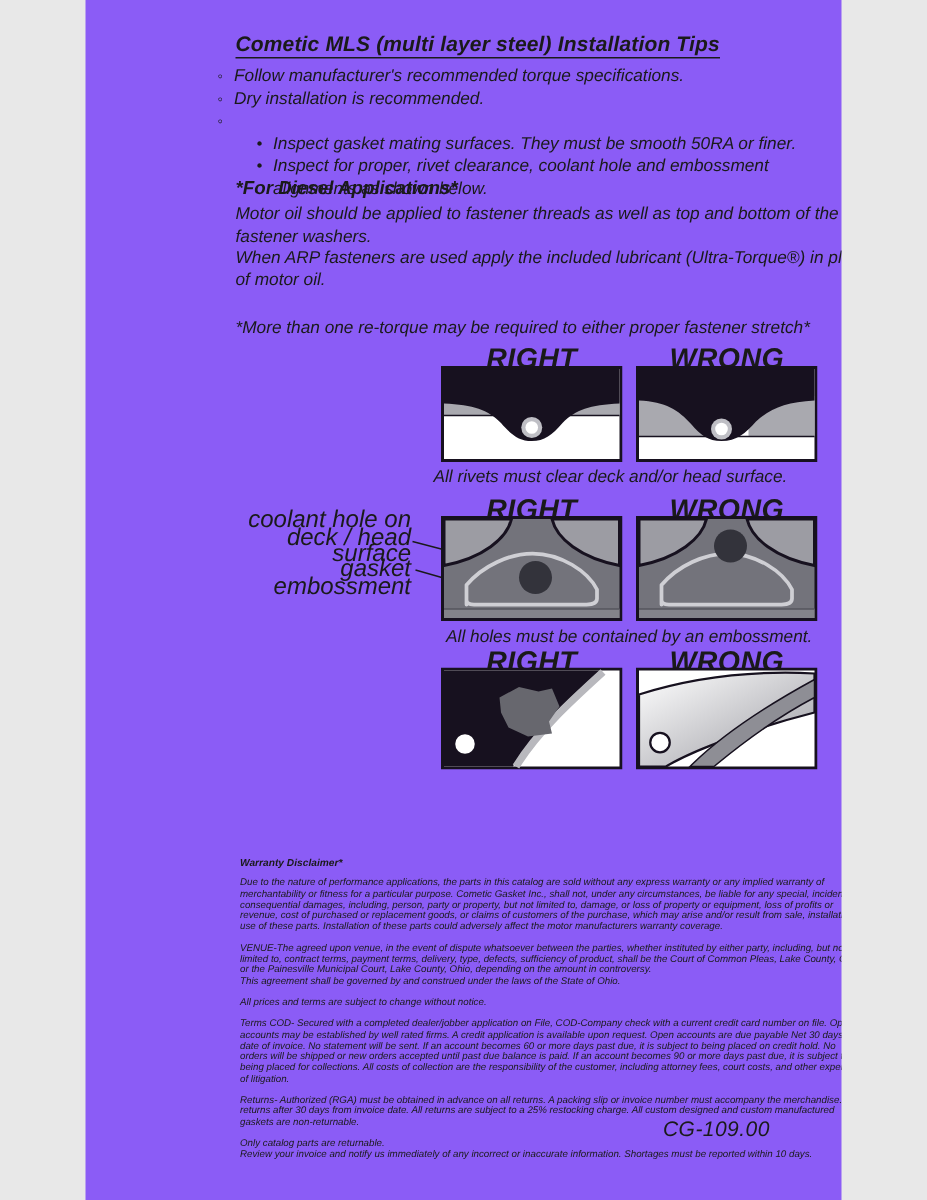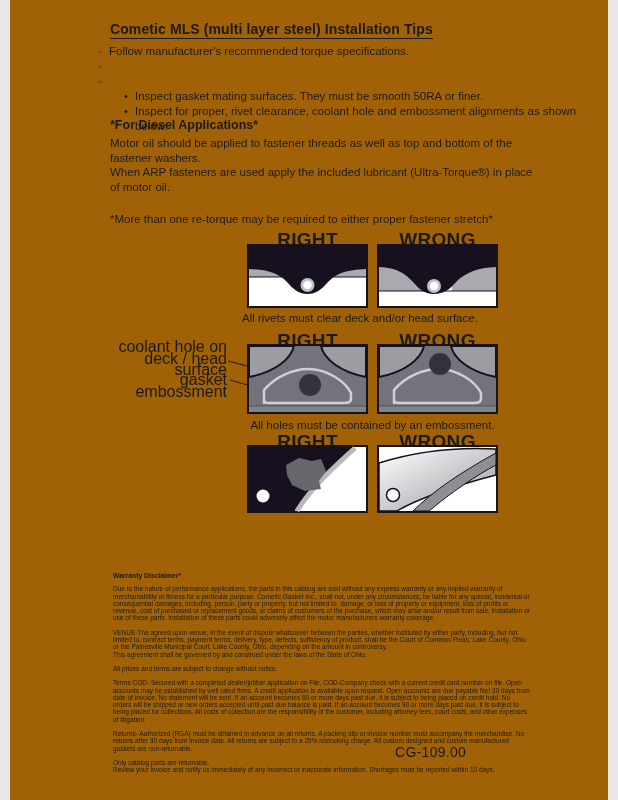--- a/index.html
+++ b/index.html
@@ -1,19 +1,20 @@
 <!DOCTYPE html>
 <html><head>
 <meta charset="utf-8">
 <style>
   html,body{margin:0;padding:0;background:#e8e8e8;}
   .page{
-    position:relative;width:598px;height:800px;margin:0 auto;
-    background:#a16207;overflow:hidden;color:#1a1a1a;
+    position:relative;width:504px;height:800px;margin:0 auto;
+    background:#8b5cf6;overflow:hidden;color:#1a1a1a;
     font-family:"Liberation Sans","DejaVu Sans",sans-serif;
+    font-style:italic;
   }
   .abs{position:absolute;}
   .title{
     left:100px;top:21px;font-size:14px;font-weight:bold;
     border-bottom:1.5px solid #1a1a1a;padding-bottom:1px;letter-spacing:0.1px;
   }
   .bullets{left:88px;top:44px;font-size:11.5px;line-height:15px;}
   .bullet-row{display:flex;}
   .bullet-row .m{width:11px;flex:none;font-size:10px;}
   .sub{margin-left:26px;}
@@ -40,20 +41,21 @@
 
   <div class="abs title">Cometic MLS (multi layer steel) Installation Tips</div>
 
   <div class="abs bullets">
     <div class="bullet-row">
       <span class="m">◦</span>
       <span>Follow manufacturer's recommended torque specifications.</span>
     </div>
     <div class="bullet-row">
       <span class="m">◦</span>
+      <span>Dry installation is recommended.</span>
     </div>
     <div class="bullet-row">
       <span class="m">◦</span>
     </div>
     <div class="bullet-row sub">
       <span class="m">•</span>
       <span>Inspect gasket mating surfaces.  They must be smooth 50RA or finer.</span>
     </div>
     <div class="bullet-row sub">
       <span class="m">•</span>

